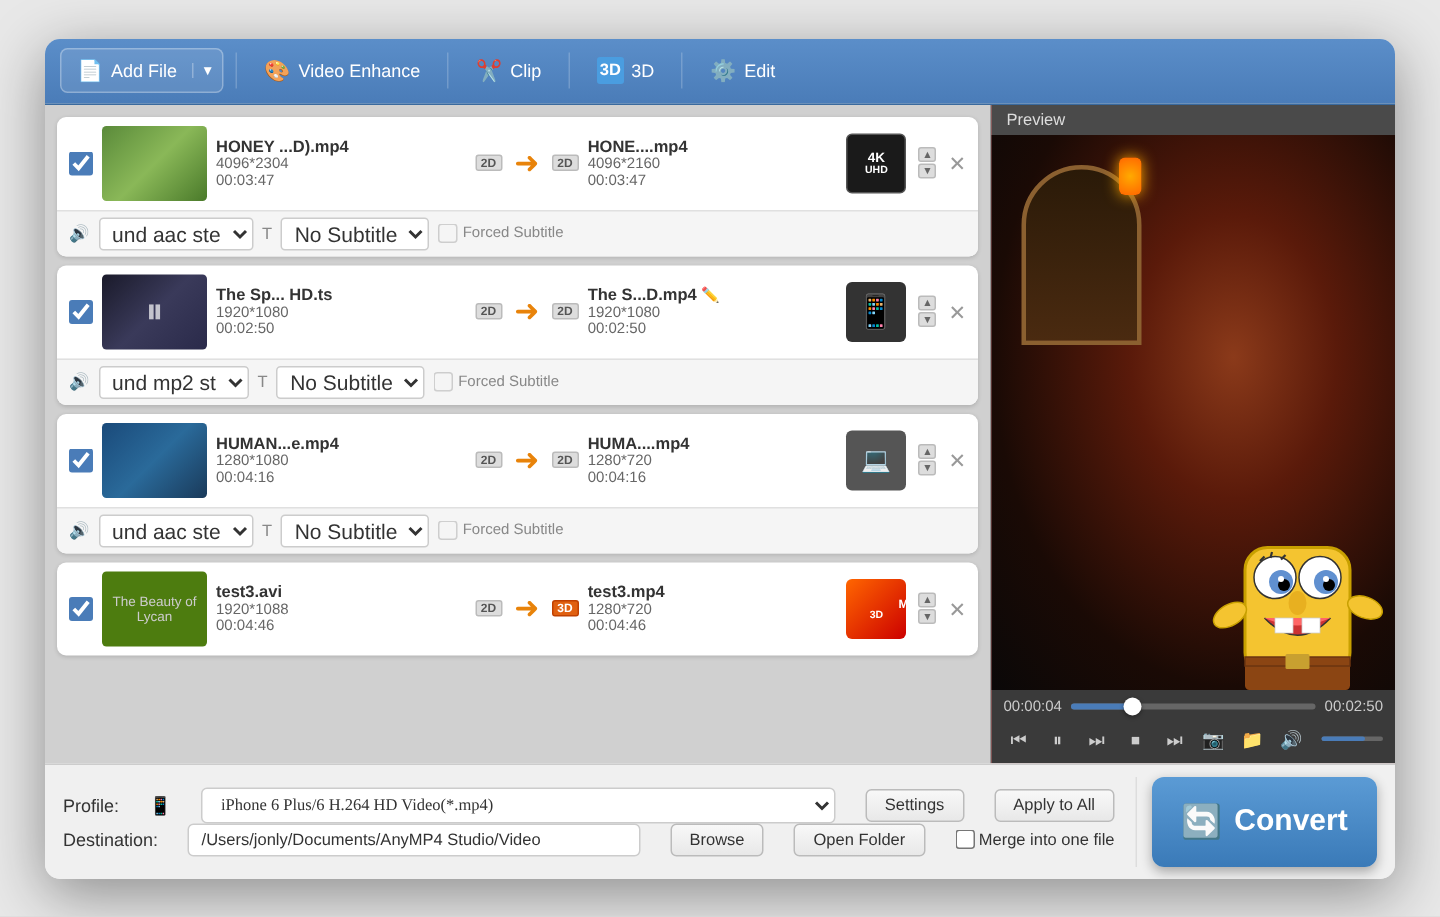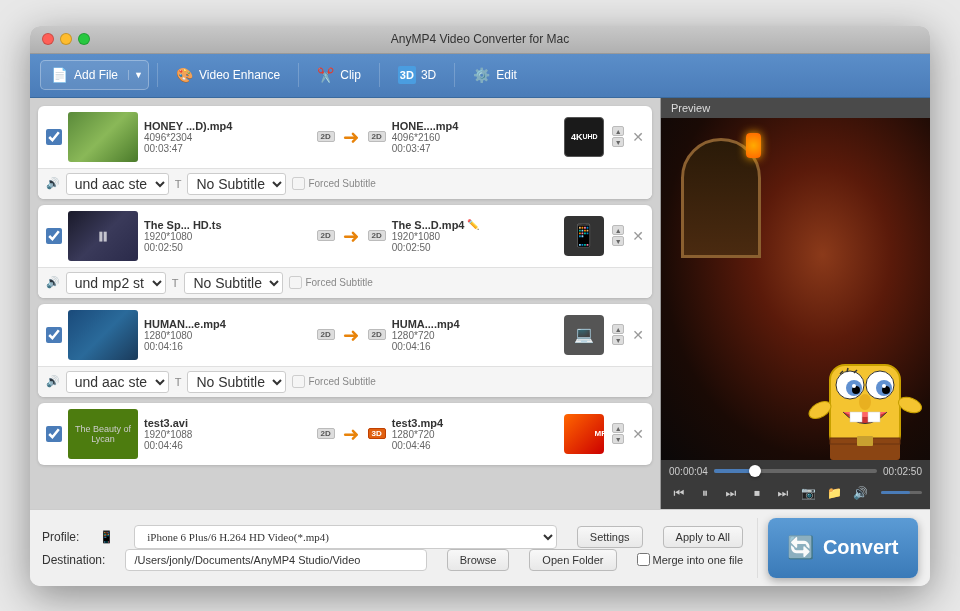--- a/index.html
+++ b/index.html
@@ -172,21 +172,21 @@
     }
     .output-info {
       flex: 1;
       min-width: 0;
     }
     .output-name { font-size: 11px; font-weight: 600; color: #333; display: flex; align-items: center; gap: 3px; }
     .output-meta { font-size: 10px; color: #666; }
     .format-badge {
       width: 40px; height: 40px;
       border-radius: 4px;
-      display: flex; align-items: center; justify-content: center;
+      display: flex; flex-direction: column; align-items: center; justify-content: center;
       font-size: 8px; font-weight: 700;
       flex-shrink: 0;
     }
     .badge-4k {
       background: #1a1a1a;
       color: white;
       border: 1px solid #555;
     }
     .badge-phone {
       background: #333;
@@ -431,28 +431,20 @@
       font-size: 8px;
       color: #555;
       font-weight: 700;
     }
   </style>
 </head>
 <body>
 
 <div class="window">
 
-  <div class="title-bar">
-    <div class="window-buttons">
-      <div class="win-btn close"></div>
-      <div class="win-btn minimize"></div>
-      <div class="win-btn maximize"></div>
-    </div>
-    <span class="title-bar-text">AnyMP4 Video Converter for Mac</span>
-  </div>
 
   <div class="toolbar">
     <div class="add-file-btn">
       <div class="add-file-main">
         <span class="toolbar-icon">📄</span>
         <span>Add File</span>
       </div>
       <div class="add-file-arrow">▼</div>
     </div>
     <div class="toolbar-divider"></div>

